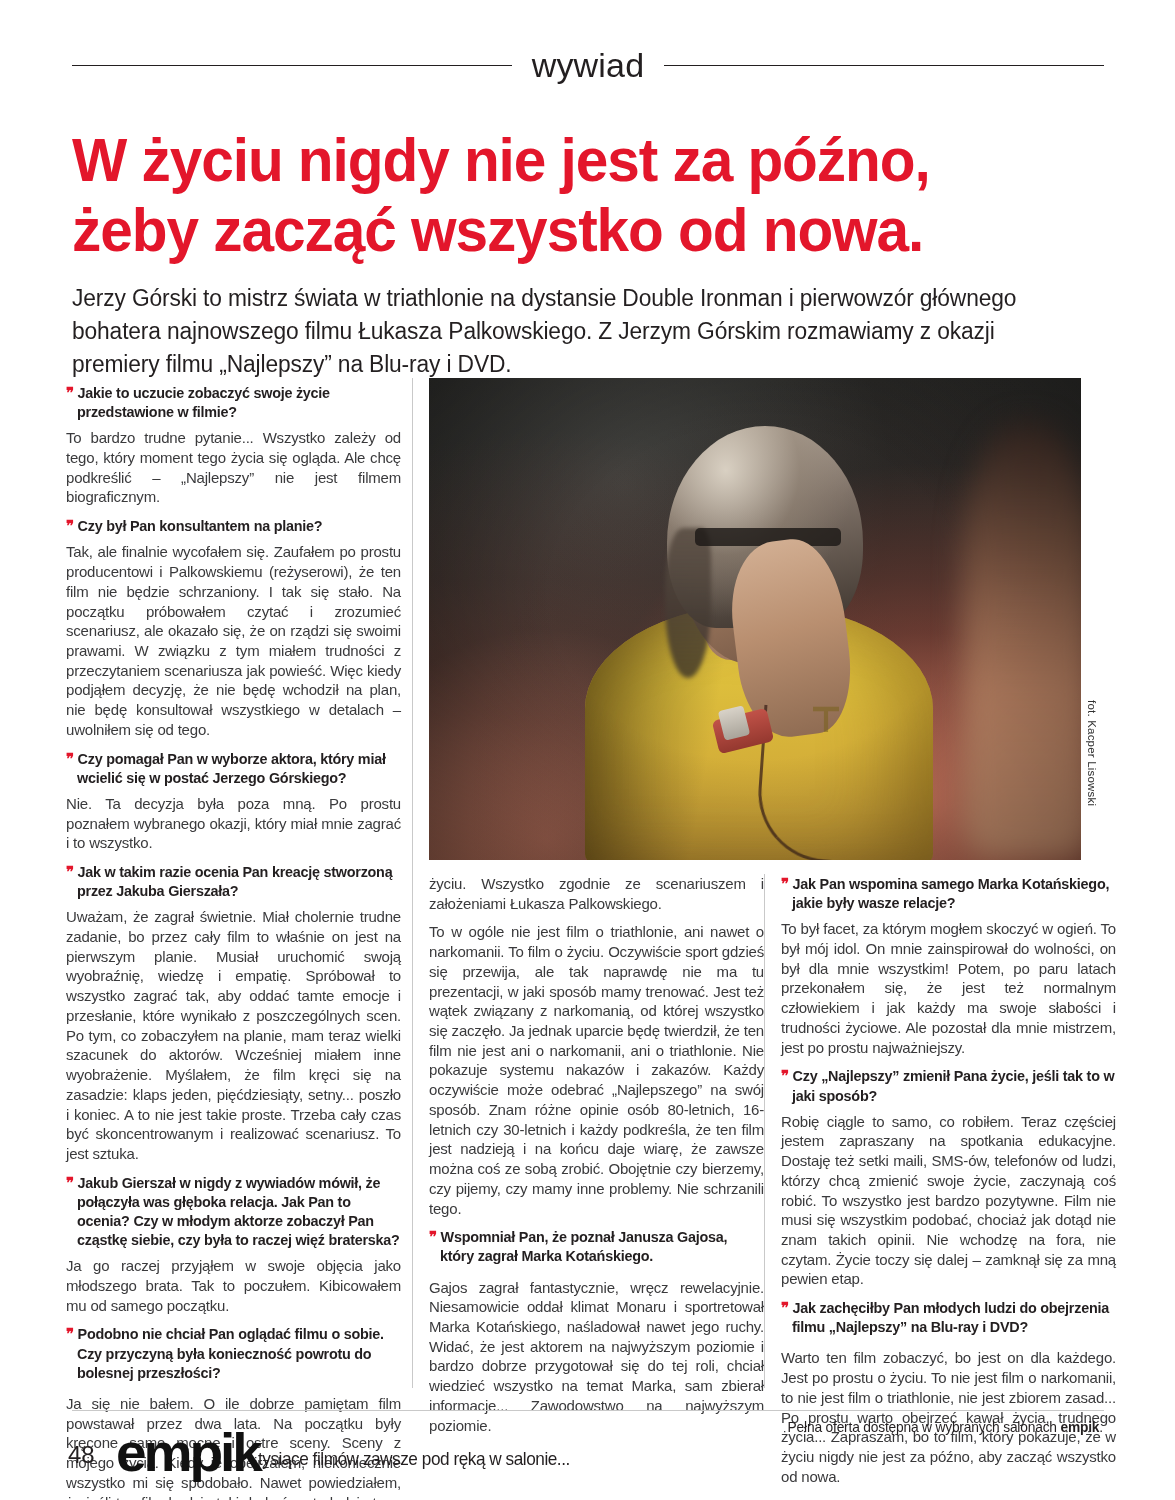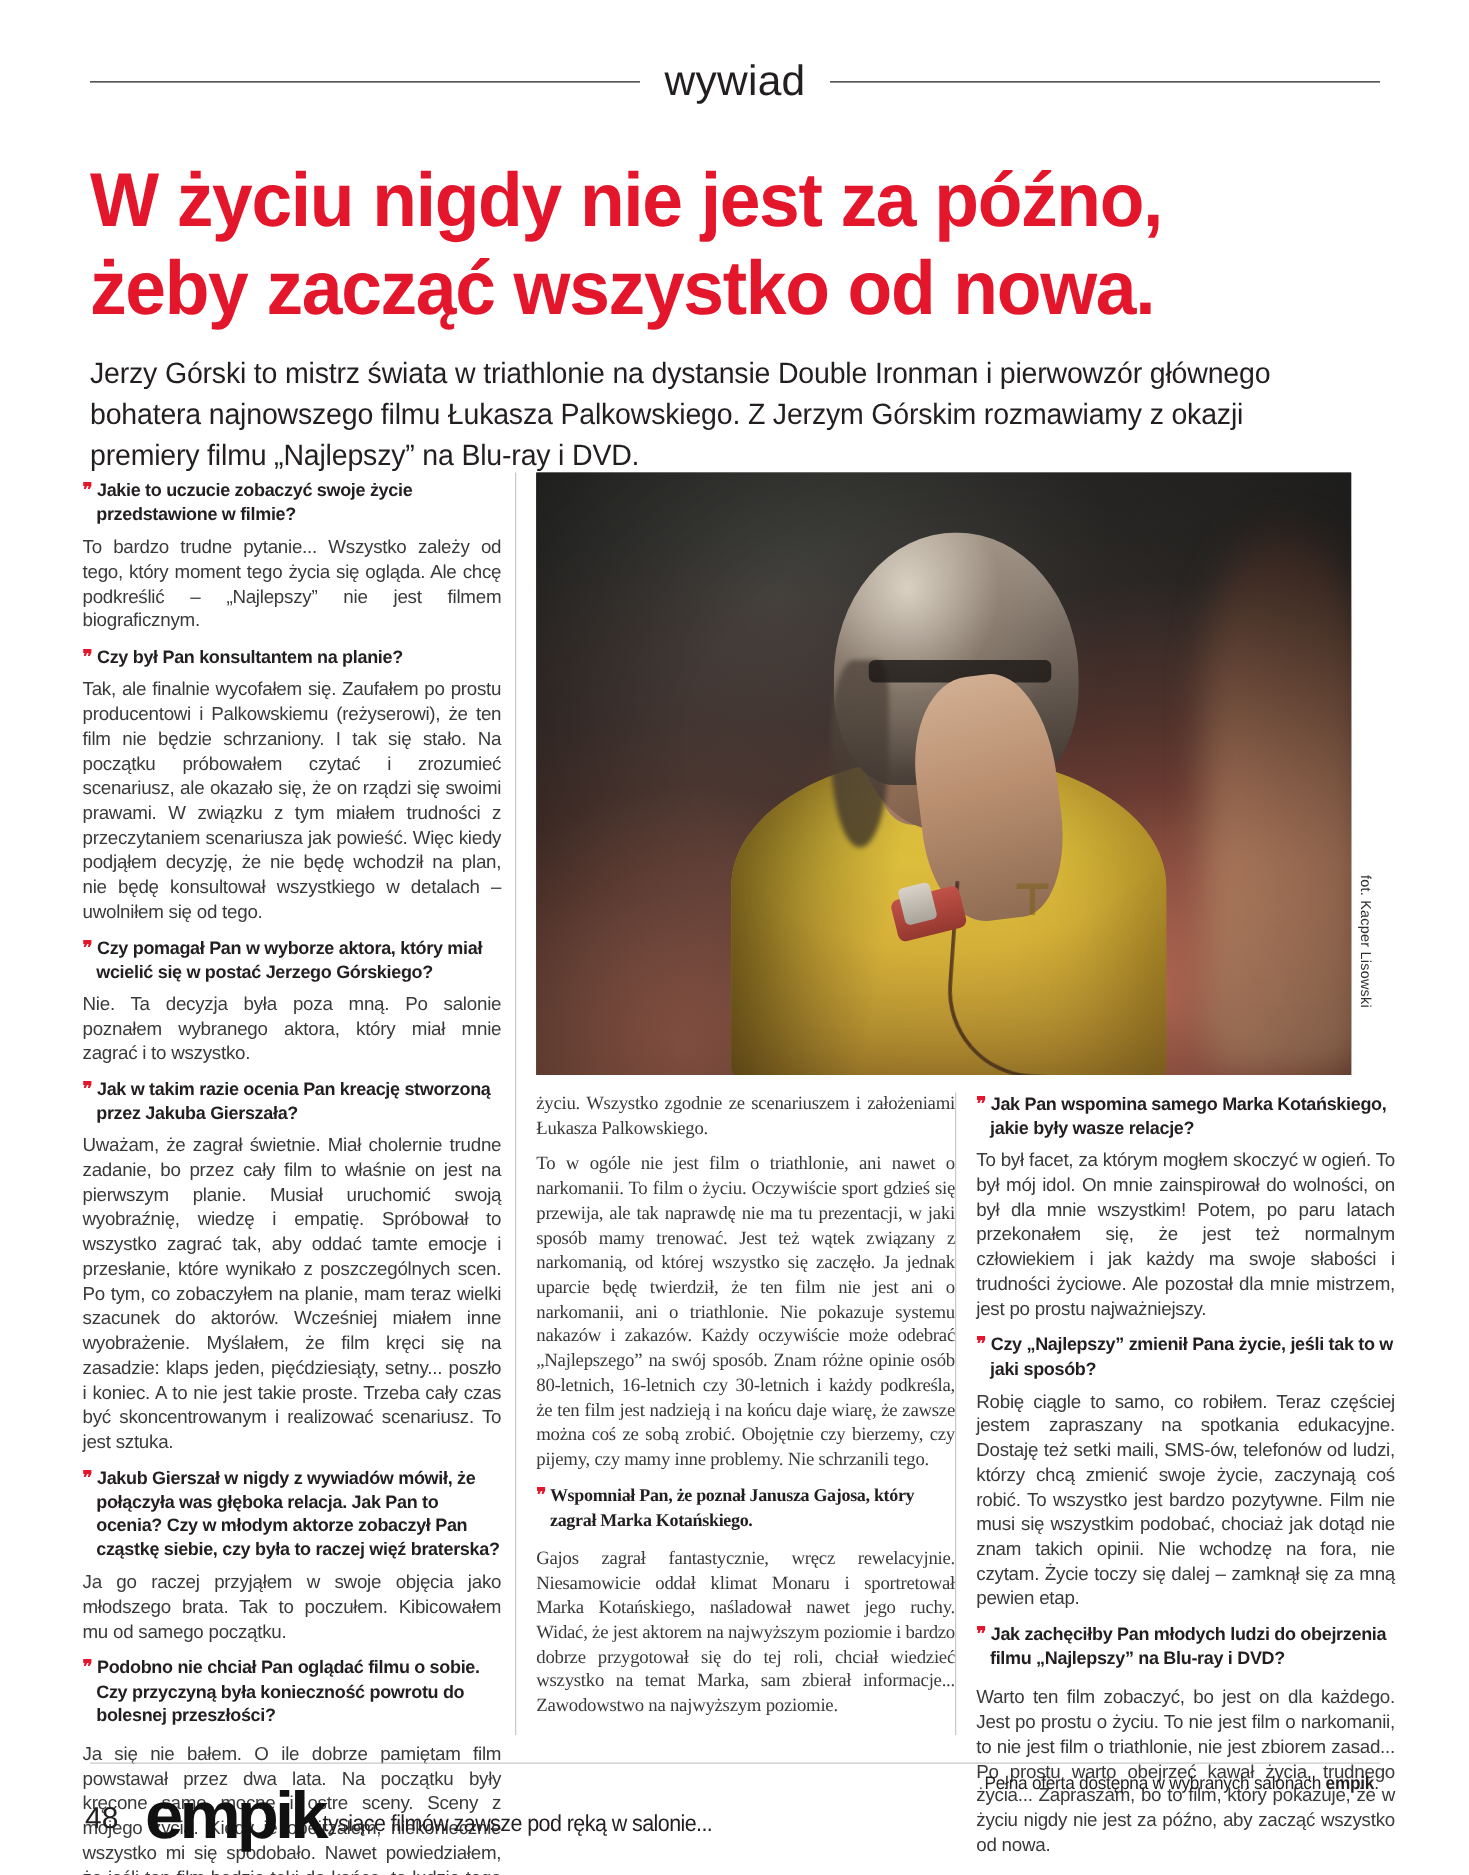--- a/index.html
+++ b/index.html
@@ -43,21 +43,21 @@
   .lead{
     position:absolute;left:72px;top:258px;width:1040px;
     font-size:23.5px;line-height:1.42;
     color:#231f20;letter-spacing:-.15px;
     transform:scaleX(.97);transform-origin:left top;
   }
 
   
   .col{position:absolute;top:383px;width:335px;}
   .col1{left:66px;}
-  .col2{left:429px;top:874px;font-family:Liberation Serif, serif;}
+  .col2{left:429px;top:874px;}
   .col3{left:781px;top:874px;}
 
   .vline{position:absolute;width:1px;background:#c9c9c9;}
   .vline-a{left:412px;top:378px;height:1010px;}
   .vline-b{left:764px;top:874px;height:514px;}
 
   
   .q{
     font-size:14.4px;line-height:1.33;font-weight:700;
     color:#231f20;margin:0 0 6px 0;letter-spacing:-.25px;
@@ -227,21 +227,21 @@
     <div class="ph-vignette"></div>
   </div>
   <div class="credit">fot. Kacper Lisowski</div>
 
   <div class="col col1">
       <p class="q"><span class="mark">❞</span><span> Jakie to uczucie zobaczyć swoje życie przedstawione w filmie?</span></p>
       <p class="a">To bardzo trudne pytanie... Wszystko zależy od tego, który moment tego życia się ogląda. Ale chcę podkreślić – „Najlepszy” nie jest filmem biograficznym.</p>
       <p class="q"><span class="mark">❞</span><span> Czy był Pan konsultantem na planie?</span></p>
       <p class="a">Tak, ale finalnie wycofałem się. Zaufałem po prostu producentowi i Palkowskiemu (reżyserowi), że ten film nie będzie schrzaniony. I tak się stało. Na początku próbowałem czytać i zrozumieć scenariusz, ale okazało się, że on rządzi się swoimi prawami. W związku z tym miałem trudności z przeczytaniem scenariusza jak powieść. Więc kiedy podjąłem decyzję, że nie będę wchodził na plan, nie będę konsultował wszystkiego w detalach – uwolniłem się od tego.</p>
       <p class="q"><span class="mark">❞</span><span> Czy pomagał Pan w wyborze aktora, który miał wcielić się w postać Jerzego Górskiego?</span></p>
-      <p class="a">Nie. Ta decyzja była poza mną. Po salonie poznałem wybranego aktora, który miał mnie zagrać i to wszystko.</p>
+      <p class="a">Nie. Ta decyzja była poza mną. Po prostu poznałem wybranego okazji, który miał mnie zagrać i to wszystko.</p>
       <p class="q"><span class="mark">❞</span><span> Jak w takim razie ocenia Pan kreację stworzoną przez Jakuba Gierszała?</span></p>
       <p class="a">Uważam, że zagrał świetnie. Miał cholernie trudne zadanie, bo przez cały film to właśnie on jest na pierwszym planie. Musiał uruchomić swoją wyobraźnię, wiedzę i empatię. Spróbował to wszystko zagrać tak, aby oddać tamte emocje i przesłanie, które wynikało z poszczególnych scen. Po tym, co zobaczyłem na planie, mam teraz wielki szacunek do aktorów. Wcześniej miałem inne wyobrażenie. Myślałem, że film kręci się na zasadzie: klaps jeden, pięćdziesiąty, setny... poszło i koniec. A to nie jest takie proste. Trzeba cały czas być skoncentrowanym i realizować scenariusz. To jest sztuka.</p>
       <p class="q"><span class="mark">❞</span><span> Jakub Gierszał w nigdy z wywiadów mówił, że połączyła was głęboka relacja. Jak Pan to ocenia? Czy w młodym aktorze zobaczył Pan cząstkę siebie, czy była to raczej więź braterska?</span></p>
       <p class="a">Ja go raczej przyjąłem w swoje objęcia jako młodszego brata. Tak to poczułem. Kibicowałem mu od samego początku.</p>
       <p class="q"><span class="mark">❞</span><span> Podobno nie chciał  Pan oglądać filmu o sobie. Czy przyczyną była konieczność powrotu do bolesnej przeszłości?</span></p>
       <p class="a">Ja się nie bałem. O ile dobrze pamiętam film powstawał przez dwa lata. Na początku były kręcone same mocne i ostre sceny. Sceny z mojego życia. Kiedy je obejrzałem, niekoniecznie wszystko mi się spodobało. Nawet powiedziałem, że jeśli ten film będzie taki do końca, to ludzie tego nie obejrzą, po prostu przestraszą się. Wtedy okazało się, że to tylko część „Najlepszego”, a całość będzie wyglądała inaczej. Potem pojawiło się więcej wątków związanych ze sportem i zmianami w moim późniejszym</p>
     </div>
   <div class="col col2">
       <p class="a">życiu. Wszystko zgodnie ze scenariuszem i założeniami Łukasza Palkowskiego.</p>
       <p class="a">To w ogóle nie jest film o triathlonie, ani nawet o narkomanii. To film o życiu. Oczywiście sport gdzieś się przewija, ale tak naprawdę nie ma tu prezentacji, w jaki sposób mamy trenować. Jest też wątek związany z narkomanią, od której wszystko się zaczęło. Ja jednak uparcie będę twierdził, że ten film nie jest ani o narkomanii, ani o triathlonie. Nie pokazuje systemu nakazów i zakazów. Każdy oczywiście może odebrać „Najlepszego” na swój sposób. Znam różne opinie osób 80-letnich, 16-letnich czy 30-letnich i każdy podkreśla, że ten film jest nadzieją i na końcu daje wiarę, że zawsze można coś ze sobą zrobić. Obojętnie czy bierzemy, czy pijemy, czy mamy inne problemy. Nie schrzanili tego.</p>

